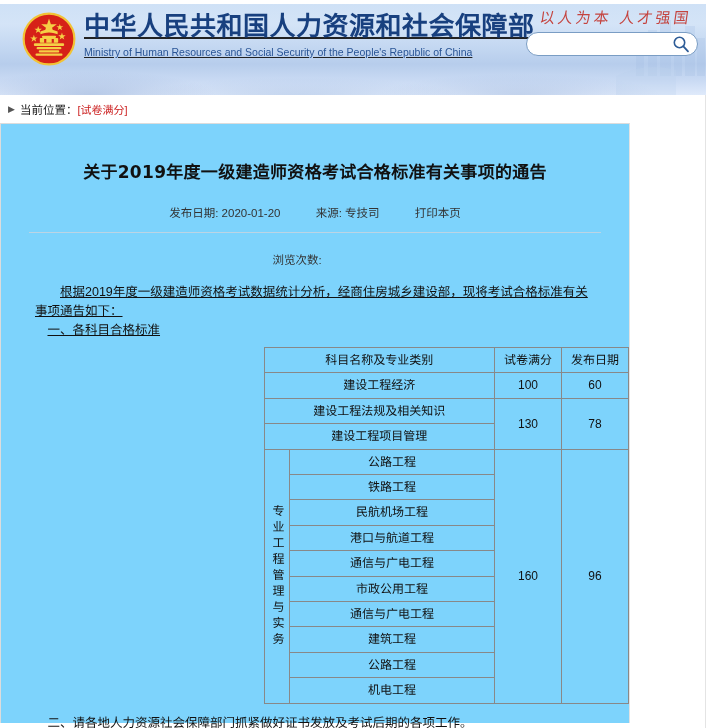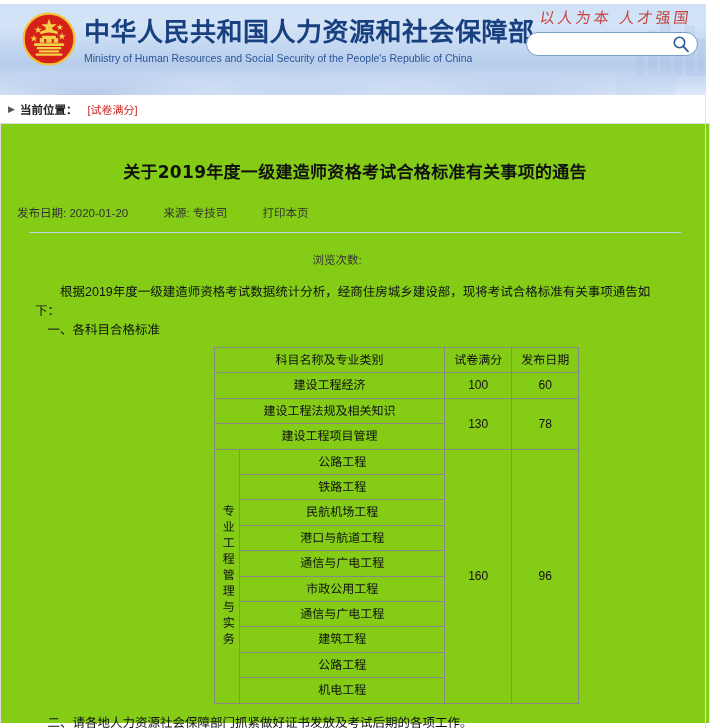--- a/index.html
+++ b/index.html
@@ -65,21 +65,22 @@
     position: absolute;
     left: 22px;
     top: 8px;
     width: 54px;
     height: 54px;
   }
 
   .banner-titles {
     position: absolute;
     left: 84px;
-    top: 12px;
+    top: 6px;
+    text-decoration: underline;
   }
   .banner-title-cn {
     font-family: "DejaVu Sans", "Liberation Sans", sans-serif;
     font-size: 26px;
     font-weight: bold;
     color: #18407f;
     letter-spacing: 0.5px;
     line-height: 32px;
     white-space: nowrap;
   }
@@ -150,61 +151,60 @@
     font-size: 11.5px;
     color: #333;
   }
   .crumb-arrow {
     color: #555;
     font-size: 9px;
     margin-right: 5px;
     line-height: 1;
   }
   .crumb-label {
-    font-weight: bold;
+    font-weight: normal;
     color: #222;
-    margin-right: 10px;
     white-space: nowrap;
   }
   .crumb-path {
     color: #333;
     white-space: nowrap;
     flex: 1;
   }
   .crumb-home {
     color: #cc2222;
     white-space: nowrap;
     cursor: pointer;
     font-size: 11px;
   }
 
   
   .panel {
-    width: 710px;
+    width: 630px;
     box-sizing: border-box;
     border: 1px solid #dcdcdc;
     border-right: 1px solid #e2e2e2;
     border-bottom: none;
-    background: #84cc16;
+    background: #7dd3fc;
     height: 600px;
     position: relative;
   }
 
   .doc-title {
     text-align: center;
     font-family: "DejaVu Sans", "Liberation Sans", sans-serif;
     font-size: 17px;
     font-weight: bold;
     color: #111;
     padding-top: 34px;
     letter-spacing: .3px;
   }
 
   .meta-row {
-    text-align: left;
+    text-align: center;
     font-size: 11.5px;
     color: #333;
     margin-top: 21px;
   }
   .meta-row span {
     margin: 0 16px;
   }
   .meta-print {
     cursor: pointer;
   }
@@ -220,35 +220,36 @@
     font-size: 11.5px;
     color: #333;
     margin: 18px 36px 0 0;
   }
 
   .body-text {
     font-size: 12.5px;
     color: #111;
     line-height: 19px;
     margin: 16px 34px 0 34px;
+    text-decoration: underline;
   }
   .body-text .indent {
     text-indent: 2em;
     display: block;
   }
   .body-text .sub {
     display: block;
     text-indent: 1em;
   }
 
   
   .tbl-wrap {
     margin: 7px 0 0 0;
     display: flex;
-    justify-content: center;
+    justify-content: flex-end;
     padding-left: 83px;
   }
   table.std {
     border-collapse: collapse;
     font-size: 12px;
     color: #111;
     table-layout: fixed;
   }
   table.std td, table.std th {
     border: 1px solid #888;

